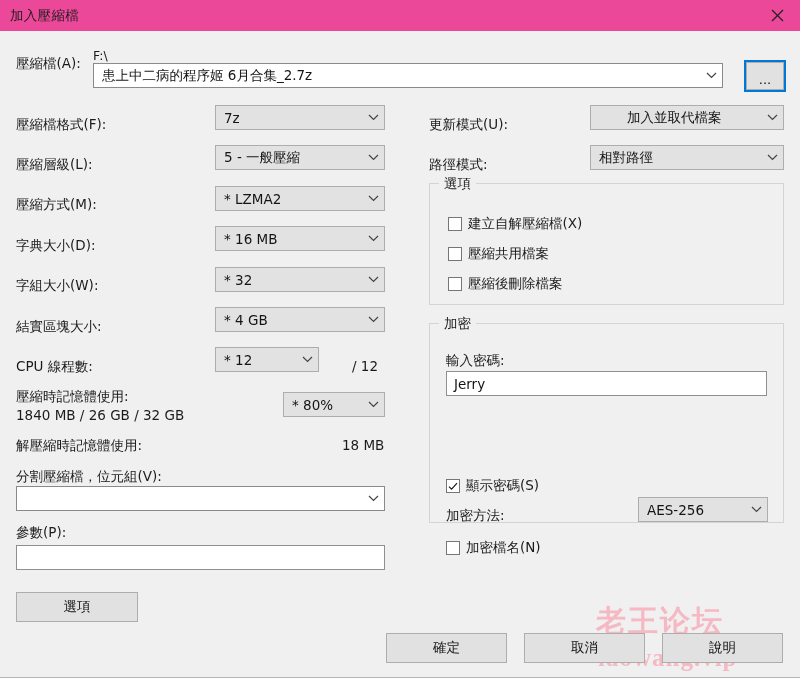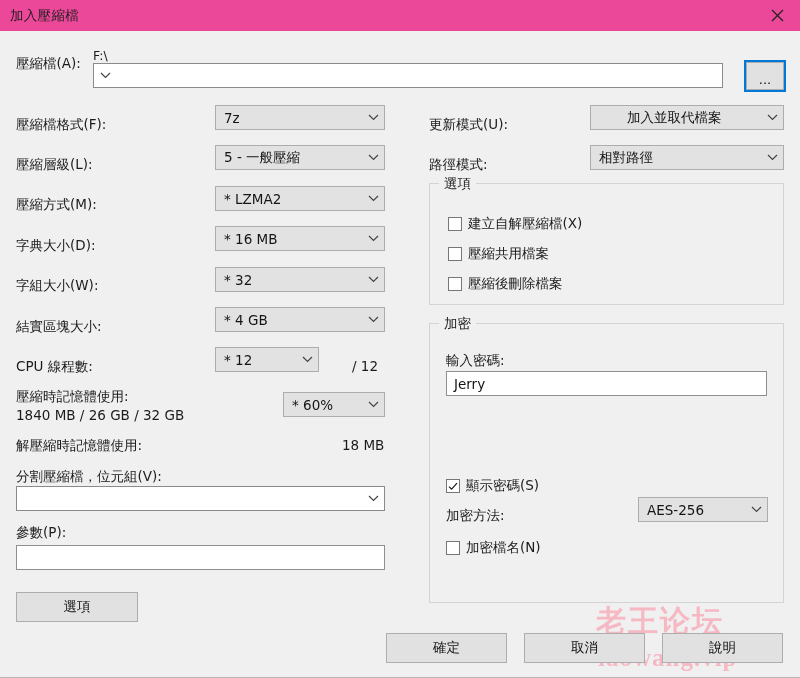--- a/index.html
+++ b/index.html
@@ -145,20 +145,21 @@
       </svg>
     </span>
   </div>
 </div>
 
 <div class="body">
 
   <div class="lbl" style="left:16px; top:24px;">壓縮檔(A):</div>
   <div class="lbl" style="left:93px; top:17px; font-size:12.5px;">F:\</div>
   <div class="combo white" style="left:93px; top:32px; width:630px;">
+    <span class="ctext">患上中二病的程序姬 6月合集_2.7z</span>
     <span class="arrow">
       <svg width="11" height="7" viewBox="0 0 11 7">
           <polyline points="1,1 5.5,5.5 10,1" fill="none" stroke="#444" stroke-width="1.2"></polyline>
         </svg>
     </span>
   </div>
   <div class="browse" style="left:746px; top:31px; width:38px; height:28px;">...</div>
 
   <div class="lbl" style="left:16px; top:85px;">壓縮檔格式(F):</div>
   <div class="lbl" style="left:16px; top:125px;">壓縮層級(L):</div>
@@ -222,21 +223,21 @@
       <svg width="11" height="7" viewBox="0 0 11 7">
           <polyline points="1,1 5.5,5.5 10,1" fill="none" stroke="#444" stroke-width="1.2"></polyline>
         </svg>
     </span>
   </div>
   <div class="val-right" style="left:352px; top:327px;">/ 12</div>
 
   <div class="lbl" style="left:16px; top:357px;">壓縮時記憶體使用:</div>
   <div class="lbl" style="left:16px; top:376px;">1840 MB / 26 GB / 32 GB</div>
   <div class="combo" style="left:283px; top:361px; width:102px;">
-    <span class="ctext">*  60%</span>
+    <span class="ctext">*  80%</span>
     <span class="arrow">
       <svg width="11" height="7" viewBox="0 0 11 7">
           <polyline points="1,1 5.5,5.5 10,1" fill="none" stroke="#444" stroke-width="1.2"></polyline>
         </svg>
     </span>
   </div>
   <div class="lbl" style="left:16px; top:406px;">解壓縮時記憶體使用:</div>
   <div class="val-right" style="left:342px; top:406px;">18 MB</div>
 
   <div class="lbl" style="left:16px; top:437px;">分割壓縮檔，位元組(V):</div>
@@ -283,21 +284,21 @@
   </div>
   <div class="checkrow" style="left:448px; top:214px;">
     <span class="cbox"></span>
     <span class="ctxt">壓縮共用檔案</span>
   </div>
   <div class="checkrow" style="left:448px; top:244px;">
     <span class="cbox"></span>
     <span class="ctxt">壓縮後刪除檔案</span>
   </div>
 
-  <div class="groupbox" style="left:429px; top:292px; width:355px; height:280px;text-decoration:underline;">
+  <div class="groupbox" style="left:429px; top:292px; width:355px; height:200px;text-decoration:underline;">
     <span class="legend">加密</span>
   </div>
   <div class="lbl" style="left:446px; top:321px;">輸入密碼:</div>
   <div class="textbox" style="left:446px; top:340px; width:321px;">Jerry</div>
 
   <div class="checkrow" style="left:446px; top:446px;">
     <span class="cbox">
       <svg width="10" height="9" viewBox="0 0 10 9">
         <polyline points="1,4.6 3.6,7.2 9,1.2" fill="none" stroke="#1a1a1a" stroke-width="1.2"></polyline>
       </svg>

